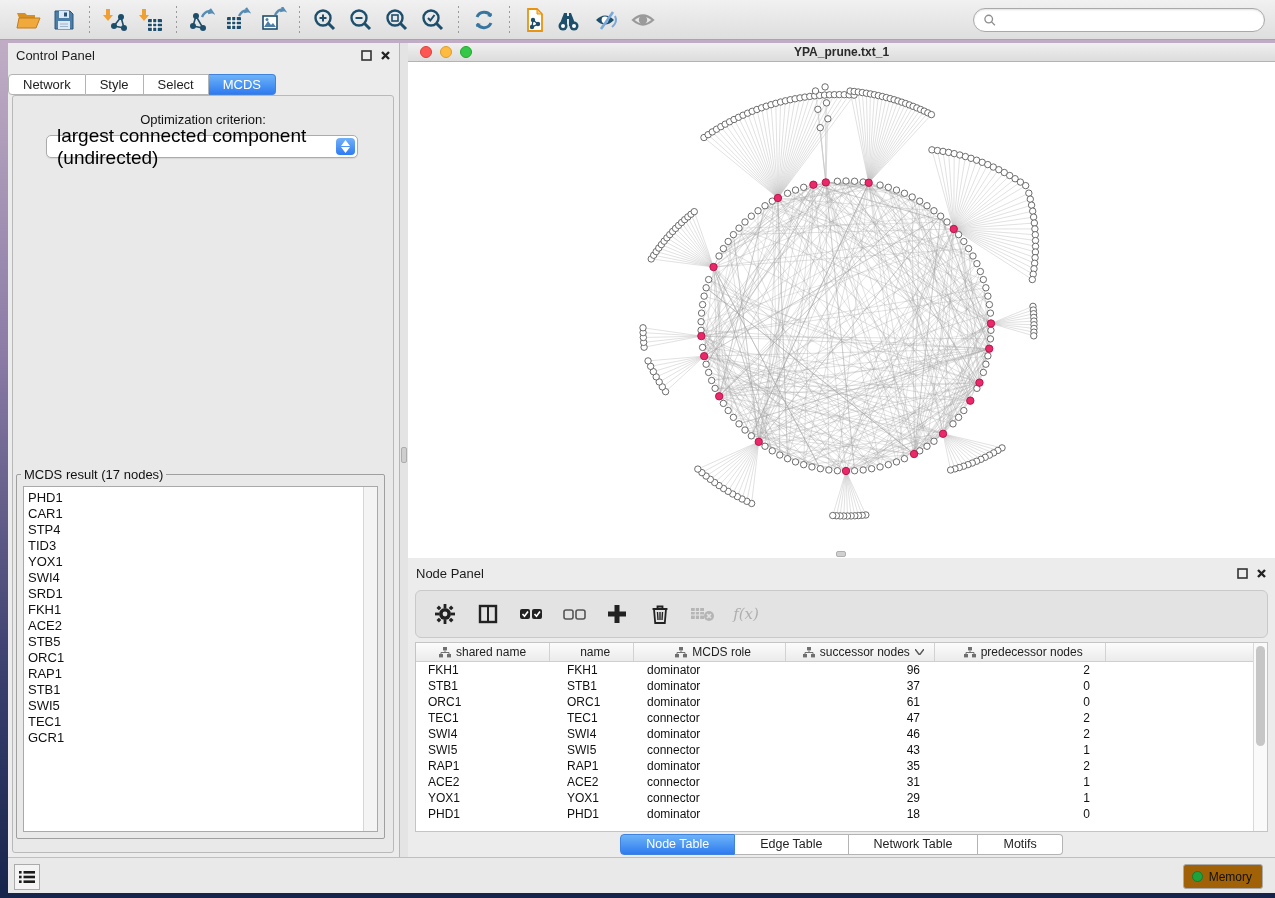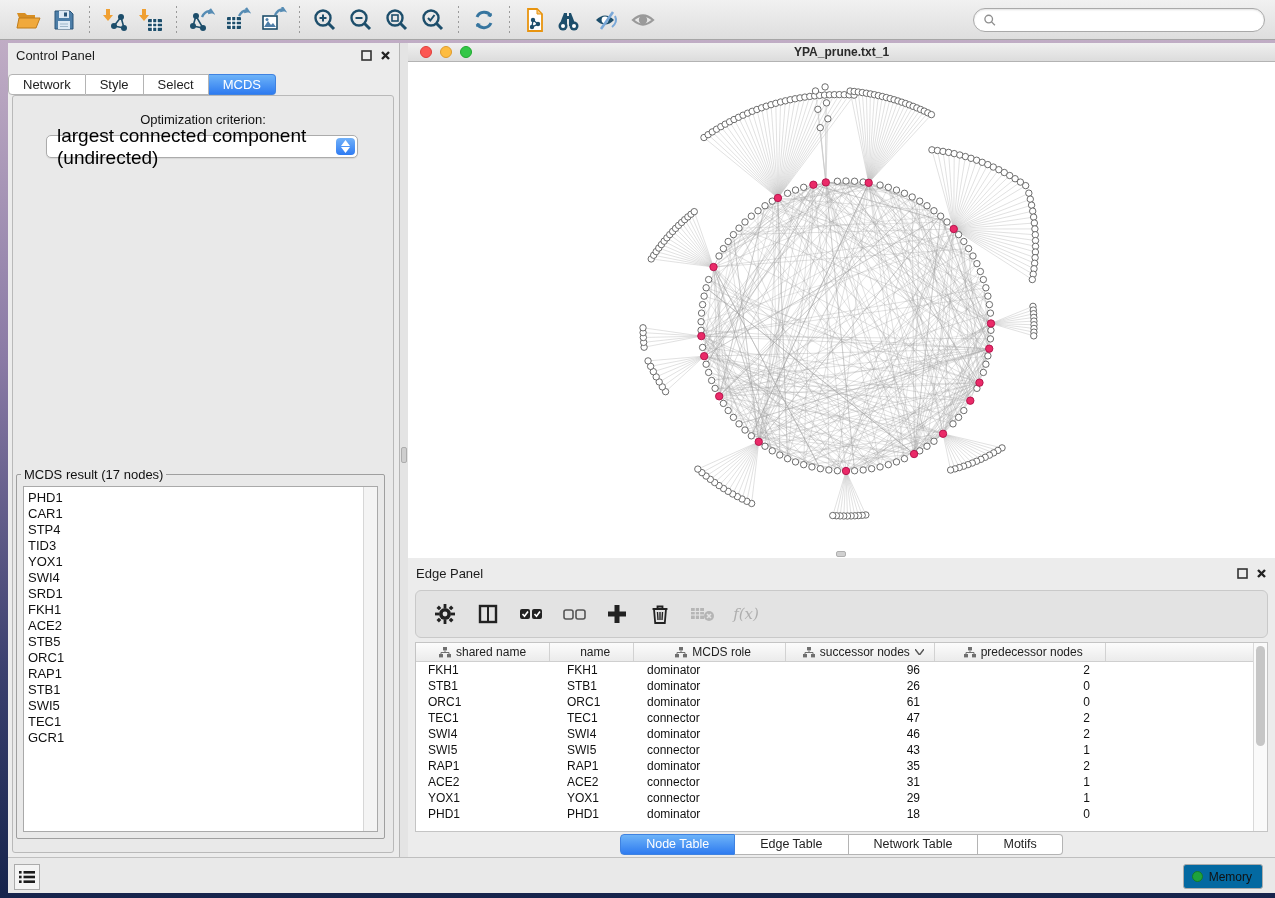--- a/index.html
+++ b/index.html
@@ -98,21 +98,21 @@
     border-left:1px solid #d9d9d9; }
   .tbl-thumb { position:absolute; left:2px; right:2px; top:3px; height:100px; background:#c6c6c6; border-radius:5px; }
   .tp-tabs { position:absolute; left:0; bottom:2px; width:100%; display:flex; justify-content:center; }
   .tp-tabs .seg { font-size:12.5px; padding:0 25px; }
 
   
   .statusbar { position:absolute; left:0; right:0; bottom:0; height:36px; background:#e9e9e9;
     border-top:1px solid #bfbfbf; }
   .list-btn { position:absolute; left:6px; top:6px; width:26px; height:26px; background:#f4f4f4;
     border:1px solid #ababab; display:flex; align-items:center; justify-content:center; }
-  .mem-btn { position:absolute; right:12px; top:6px; height:25px; padding:0 10px 0 8px; background:#0369a1;
+  .mem-btn { position:absolute; right:12px; top:6px; height:25px; padding:0 10px 0 8px; background:#a16207;
     border:1px solid #ababab; border-radius:3px; display:flex; align-items:center; gap:6px; font-size:12px; color:#111; }
   .mem-dot { width:11px; height:11px; border-radius:50%; background:#1ea33c; border:1px solid #147a2a; }
 
   .winicon { width:11px; height:11px; position:relative; }
 </style>
 </head>
 <body>
 
 <div class="desktop">
 
@@ -1145,21 +1145,21 @@
               <circle cx="296.1685978935982" cy="294.1471951685751" r="3.7" fill="#ea2a68" stroke="#b01048" stroke-width="0.9"></circle>
               <circle cx="293.3532127123255" cy="274.1146886928982" r="3.7" fill="#ea2a68" stroke="#b01048" stroke-width="0.9"></circle>
             </g>
           </svg>
       </div>
       <div class="h-grip" style="left:428px; top:508px;"></div>
     </div>
 
     <div class="table-panel">
       <div class="panel-title-row">
-        <span>Edge Panel</span>
+        <span>Node Panel</span>
         <span class="panel-icons">
           <svg class="winicon" width="11" height="11" viewBox="0 0 11 11">
             <rect x="1" y="1" width="9" height="9" fill="none" stroke="#333" stroke-width="1.6"></rect>
             </svg>
           <svg class="winicon" width="11" height="11" viewBox="0 0 11 11">
             <path d="M2 2 L9 9 M9 2 L2 9" stroke="#222" stroke-width="2.4"></path>
             </svg>
         </span>
       </div>
 
@@ -1300,21 +1300,21 @@
               <div class="td-cell" style="width: 80px; padding-left: 12px; text-align: left;">FKH1</div>
               <div class="td-cell" style="width: 150px; padding-left: 12px; text-align: left;">dominator</div>
               <div class="td-cell" style="width: 147px; padding-right: 12px; text-align: right;">96</div>
               <div class="td-cell" style="width: 170px; padding-right: 12px; text-align: right;">2</div>
               <div class="td-cell" style="width: 160px; padding-right: 12px; text-align: right;"></div>
             </div>
             <div class="tbl-row">
               <div class="td-cell" style="width: 139px; padding-left: 12px; text-align: left;">STB1</div>
               <div class="td-cell" style="width: 80px; padding-left: 12px; text-align: left;">STB1</div>
               <div class="td-cell" style="width: 150px; padding-left: 12px; text-align: left;">dominator</div>
-              <div class="td-cell" style="width: 147px; padding-right: 12px; text-align: right;">26</div>
+              <div class="td-cell" style="width: 147px; padding-right: 12px; text-align: right;">37</div>
               <div class="td-cell" style="width: 170px; padding-right: 12px; text-align: right;">0</div>
               <div class="td-cell" style="width: 160px; padding-right: 12px; text-align: right;"></div>
             </div>
             <div class="tbl-row">
               <div class="td-cell" style="width: 139px; padding-left: 12px; text-align: left;">ORC1</div>
               <div class="td-cell" style="width: 80px; padding-left: 12px; text-align: left;">ORC1</div>
               <div class="td-cell" style="width: 150px; padding-left: 12px; text-align: left;">dominator</div>
               <div class="td-cell" style="width: 147px; padding-right: 12px; text-align: right;">61</div>
               <div class="td-cell" style="width: 170px; padding-right: 12px; text-align: right;">0</div>
               <div class="td-cell" style="width: 160px; padding-right: 12px; text-align: right;"></div>

